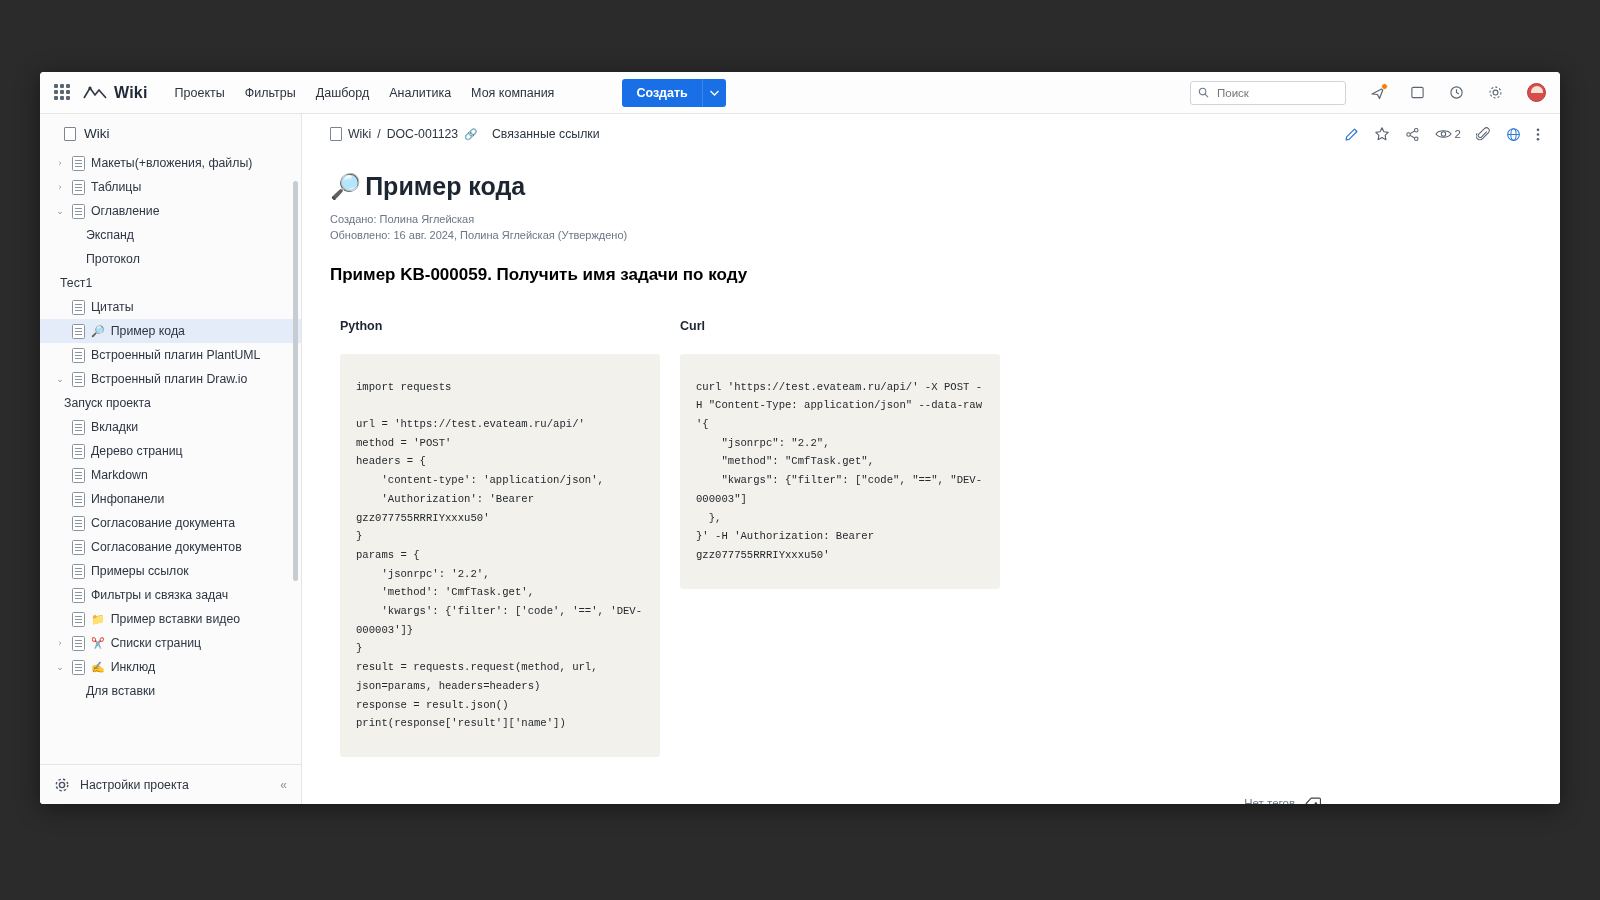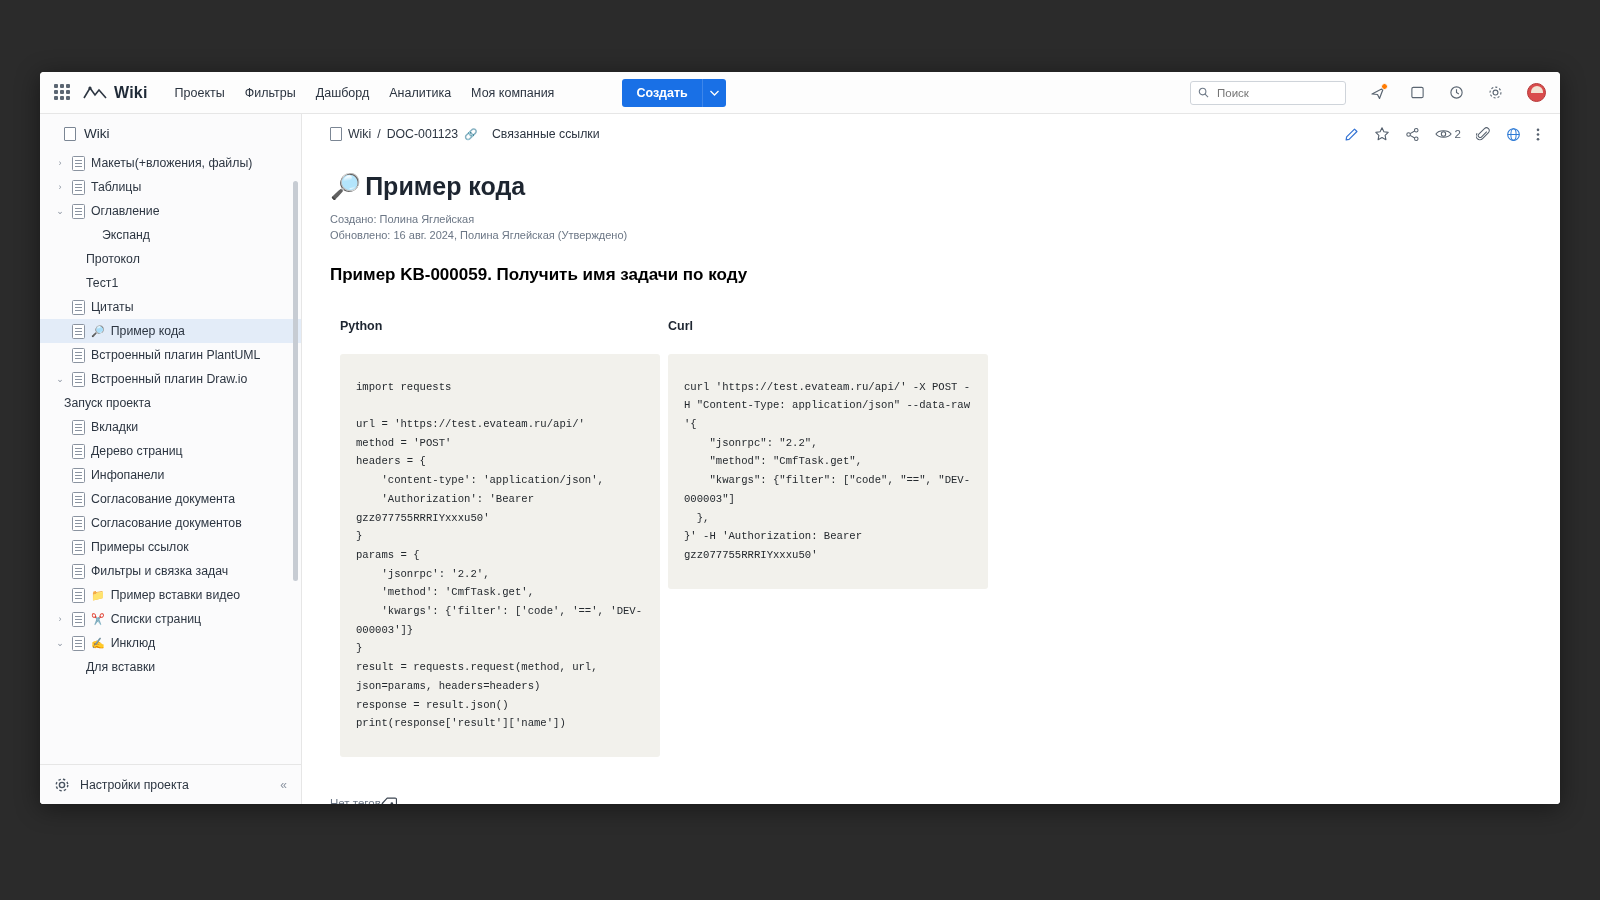--- a/index.html
+++ b/index.html
@@ -222,21 +222,21 @@
   }
   .meta {
     font-size: 11px; color: #6b7685; line-height: 16px;
     margin-bottom: 22px;
   }
   h2.section {
     font-size: 17px; font-weight: 700; color: #000000;
     margin: 0 0 34px 0;
   }
   .code-cols {
-    display: flex; gap: 8px;
+    display: flex; gap: 20px;
     padding-left: 10px;
   }
   .code-col { display: flex; flex-direction: column; }
   .code-col.py { width: 320px; }
   .code-col.curl { width: 320px; }
   .code-head {
     font-size: 12.5px; font-weight: 700; color: #1d2530;
     margin-bottom: 10px;
   }
   .code-block {
@@ -245,21 +245,22 @@
     padding: 24px 16px;
     font-family: "Liberation Mono", monospace;
     font-size: 10.6px;
     line-height: 18.7px;
     color: #24292e;
     white-space: pre-wrap;
     word-break: break-word;
   }
 
   .tags-row {
-    display: flex; align-items: center; justify-content: flex-start;
+    display: flex; align-items: center; justify-content: flex-end;
+    gap: 10px;
     padding: 28px 40px 8px 28px;
     max-width: 1060px;
     font-size: 11.5px; color: #6b7685;
   }
   .tag-icon { color: #3b4450; font-size: 13px; cursor: pointer;}
   .divider {
     height: 1px; background: #e6e6e6;
     margin: 4px 40px 0 28px; max-width: 1060px;
   }
   .comment-row {
@@ -365,27 +366,27 @@
           <div class="tree-row">
             <span class="chev">›</span>
             <span class="pg"></span>
             <span class="tree-label">Таблицы</span>
           </div>
           <div class="tree-row">
             <span class="chev">⌄</span>
             <span class="pg"></span>
             <span class="tree-label">Оглавление</span>
           </div>
-          <div class="tree-row" style="padding-left:62px">
+          <div class="tree-row" style="padding-left:46px">
             <span class="tree-label">Экспанд</span>
           </div>
           <div class="tree-row" style="padding-left:46px">
             <span class="tree-label">Протокол</span>
           </div>
-          <div class="tree-row" style="padding-left:46px">
+          <div class="tree-row" style="padding-left:20px">
             <span class="tree-label">Тест1</span>
           </div>
           <div class="tree-row">
             <span class="chev"></span>
             <span class="pg"></span>
             <span class="tree-label">Цитаты</span>
           </div>
           <div class="tree-row sel">
             <span class="chev"></span>
             <span class="pg"></span>
@@ -407,20 +408,25 @@
           </div>
           <div class="tree-row">
             <span class="chev"></span>
             <span class="pg"></span>
             <span class="tree-label">Вкладки</span>
           </div>
           <div class="tree-row">
             <span class="chev"></span>
             <span class="pg"></span>
             <span class="tree-label">Дерево страниц</span>
+          </div>
+          <div class="tree-row">
+            <span class="chev"></span>
+            <span class="pg"></span>
+            <span class="tree-label">Markdown</span>
           </div>
           <div class="tree-row">
             <span class="chev"></span>
             <span class="pg"></span>
             <span class="tree-label">Инфопанели</span>
           </div>
           <div class="tree-row">
             <span class="chev"></span>
             <span class="pg"></span>
             <span class="tree-label">Согласование документа</span>

